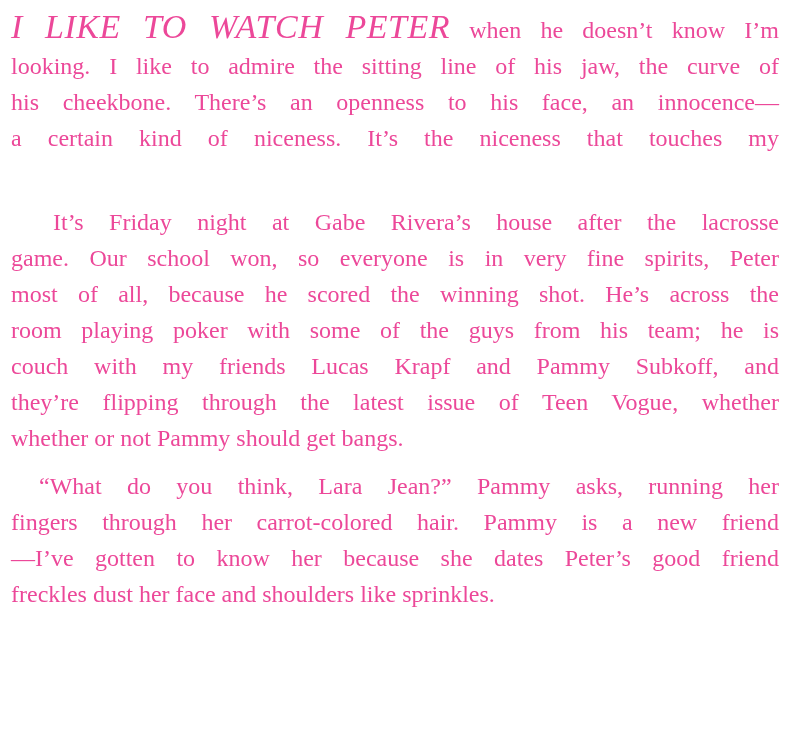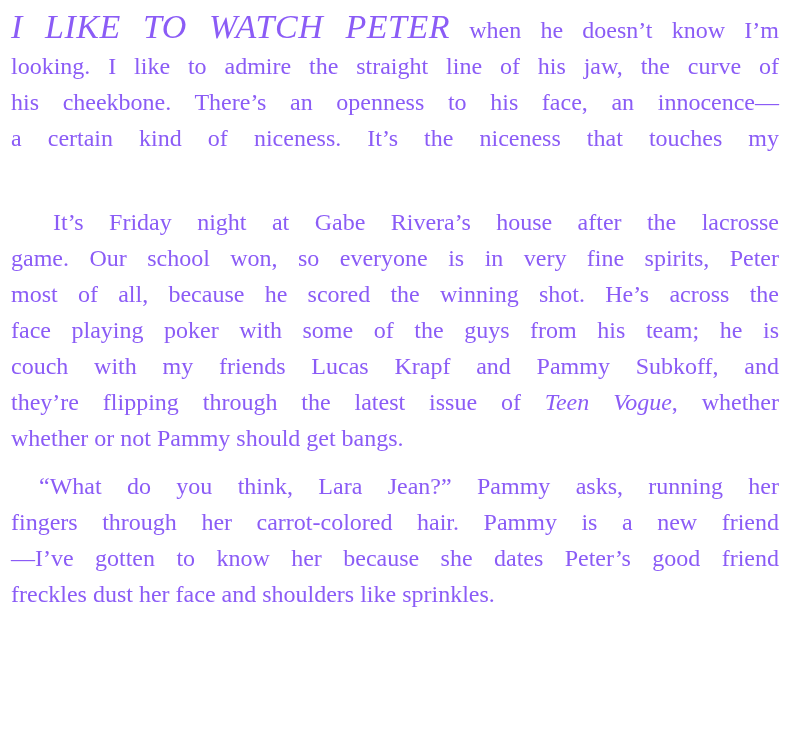--- a/index.html
+++ b/index.html
@@ -7,21 +7,21 @@
     padding: 0;
     background: #ffffff;
   }
   .page {
     position: relative;
     width: 798px;
     height: 736px;
     box-sizing: border-box;
     padding: 12px 19px 0 11px;
     background: #ffffff;
-    color: #8b5cf6;
+    color: #ec4899;
     font-family: "Liberation Serif", "DejaVu Serif", serif;
     font-size: 24px;
     line-height: 36px;
     overflow: hidden;
   }
   .para { margin: 0; }
   .para + .para { margin-top: 12px; }
   .line {
     display: block;
     height: 36px;
@@ -34,39 +34,39 @@
     text-align-last: left;
   }
   .line.indent { text-indent: 42px; margin-top: 48px; }
   .line.indent-quote { text-indent: 28px; }
   .lead {
     font-style: italic;
     font-size: 34px;
     line-height: 0;
     letter-spacing: 0.5px;
   }
-  .ital { font-style: italic; }
+  .ital { }
 </style>
 </head>
 <body>
 
 <div class="page">
 
   <div class="para">
     <div class="line"><span class="lead">I LIKE TO WATCH PETER</span><span> when he doesn’t know I’m</span></div>
-    <div class="line">looking. I like to admire the straight line of his jaw, the curve of</div>
+    <div class="line">looking. I like to admire the sitting line of his jaw, the curve of</div>
     <div class="line">his cheekbone. There’s an openness to his face, an innocence—</div>
     <div class="line">a certain kind of niceness. It’s the niceness that touches my</div>
   </div>
 
   <div class="para">
     <div class="line indent">It’s Friday night at Gabe Rivera’s house after the lacrosse</div>
     <div class="line">game. Our school won, so everyone is in very fine spirits, Peter</div>
     <div class="line">most of all, because he scored the winning shot. He’s across the</div>
-    <div class="line">face playing poker with some of the guys from his team; he is</div>
+    <div class="line">room playing poker with some of the guys from his team; he is</div>
     <div class="line">couch with my friends Lucas Krapf and Pammy Subkoff, and</div>
     <div class="line"><span>they’re flipping through the latest issue of </span><span class="ital">Teen Vogue</span><span>, whether</span></div>
     <div class="line last">whether or not Pammy should get bangs.</div>
   </div>
 
   <div class="para">
     <div class="line indent-quote">“What do you think, Lara Jean?” Pammy asks, running her</div>
     <div class="line">fingers through her carrot-colored hair. Pammy is a new friend</div>
     <div class="line">—I’ve gotten to know her because she dates Peter’s good friend</div>
     <div class="line last">freckles dust her face and shoulders like sprinkles.</div>

